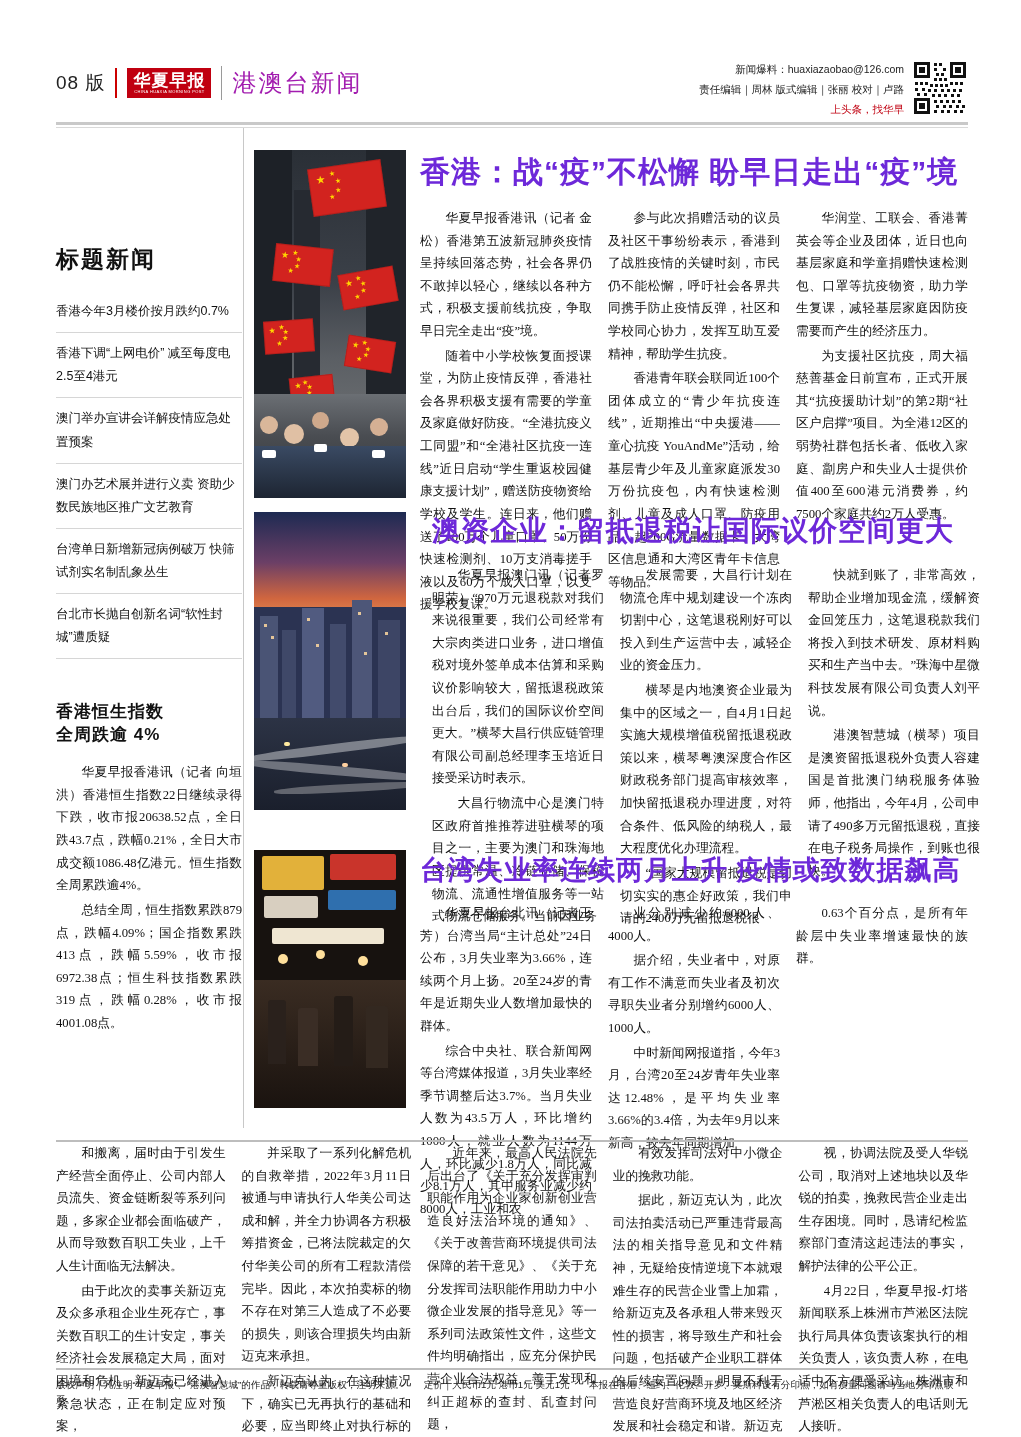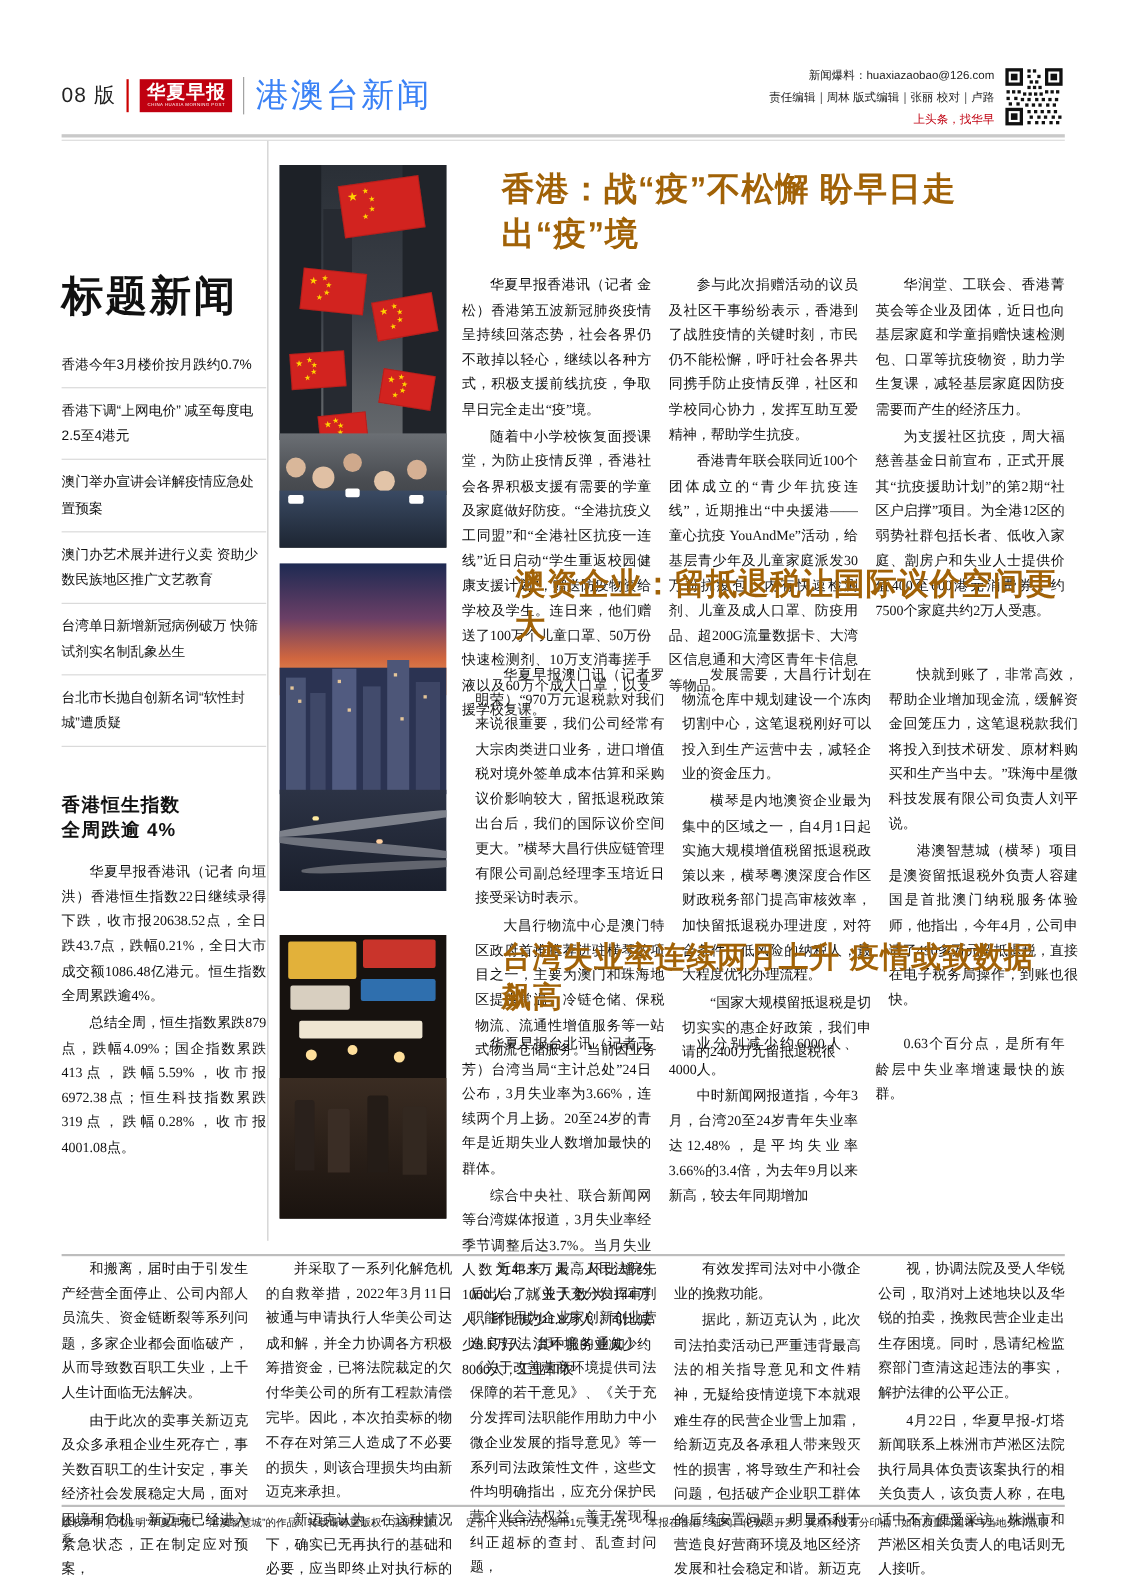--- a/index.html
+++ b/index.html
@@ -23,37 +23,37 @@
   .mh-page{font-size:19px;letter-spacing:1px;color:#222;font-family:"Liberation Sans",sans-serif;}
   .mh-sep{width:2px;height:30px;background:#c00;}
   .mh-logo{
     background:#c00010;color:#fff;padding:3px 6px 4px 6px;line-height:1;
     display:flex;flex-direction:column;align-items:center;justify-content:center;
     height:30px;box-sizing:border-box;
   }
   .mh-logo-cn{font-size:17px;font-weight:bold;font-family:"Liberation Serif",serif;letter-spacing:1px;}
   .mh-logo-en{font-size:4px;letter-spacing:.4px;font-family:"Liberation Sans",sans-serif;margin-top:1px;}
   .mh-vline{width:1px;height:34px;background:#9a9a9a;}
-  .mh-section{font-size:30px;font-family:Liberation Mono, monospace;color:#3b82f6;letter-spacing:2px;}
+  .mh-section{font-size:24px;font-family:Liberation Mono, monospace;color:#a21caf;letter-spacing:2px;}
 
   .mh-right{position:absolute;right:0;top:0;display:flex;align-items:flex-start;gap:8px;}
   .mh-info{text-align:right;font-size:10.5px;line-height:1.9;font-family:"Liberation Sans",sans-serif;color:#222;}
   .mh-info .redline{color:#c00010;}
   .qr{width:56px;height:56px;position:relative;background:#fff;}
   .qr svg{display:block;}
   .mh-rule{position:absolute;left:0;top:62px;width:912px;height:3px;background:#c9c9c9;}
   .mh-rule2{position:absolute;left:0;top:67px;width:912px;height:1px;background:#d9d9d9;}
 
   
   .col-left{position:absolute;left:56px;top:124px;width:186px;}
   .divider-v{position:absolute;background:#c8c8c8;width:1px;}
 
   .headline-news-title{
     font-family:"Liberation Sans",sans-serif;
-    font-weight:bold;font-size:38px;letter-spacing:2px;color:#111;
+    font-weight:bold;font-size:23px;letter-spacing:2px;color:#111;
     margin:120px 0 16px 0;
   }
   .ln-item{
     font-family:"Liberation Sans",sans-serif;
     font-size:12.5px;line-height:1.85;color:#111;
     padding:9px 0 9px 0;border-bottom:1px solid #d6d6d6;
   }
   .ln-item:first-of-type{border-top:1px solid #d6d6d6;}
 
   .hs-title{
@@ -63,23 +63,22 @@
   }
   .body-cn{
     font-family:"Liberation Serif","DejaVu Serif",serif;
     font-size:12.7px;line-height:1.78;color:#111;text-align:justify;
   }
   .body-cn p{margin:0 0 2px 0;text-indent:0;}
 
   
   .art{position:absolute;}
   .art-title{
-    font-family:"Liberation Sans",sans-serif;font-weight:bold;color:#a16207;
+    font-family:"Liberation Sans",sans-serif;font-weight:bold;color:#6d28d9;
     letter-spacing:1px;
-    margin-left:36px;
   }
   .t1{font-size:30px;}
   .t2{font-size:28px;}
   .t3{font-size:27px;}
   .art-cols{display:flex;gap:16px;margin-top:14px;}
   .art-cols .c{flex:1;}
   .photo{position:absolute;overflow:hidden;}
 
   
   .bottom{position:absolute;left:56px;top:1140px;width:912px;}
@@ -386,20 +385,21 @@
 
   <div class="art" style="left:420px;top:852px;width:548px;">
     <div class="art-title t3">台湾失业率连续两月上升 疫情或致数据飙高</div>
     <div class="art-cols">
       <div class="c body-cn">
         <p style="text-indent:2em">华夏早报台北讯（记者王芳）台湾当局“主计总处”24日公布，3月失业率为3.66%，连续两个月上扬。20至24岁的青年是近期失业人数增加最快的群体。</p>
         <p style="text-indent:2em">综合中央社、联合新闻网等台湾媒体报道，3月失业率经季节调整后达3.7%。当月失业人数为43.5万人，环比增约1000人，就业人数为1144万人，环比减少1.8万人，同比减少8.1万人，其中服务业减少约8000人，工业和农</p>
       </div>
       <div class="c body-cn">
         <p style="text-indent:2em">业分别减少约6000人、4000人。</p>
+        <p style="text-indent:2em">据介绍，失业者中，对原有工作不满意而失业者及初次寻职失业者分别增约6000人、1000人。</p>
         <p style="text-indent:2em">中时新闻网报道指，今年3月，台湾20至24岁青年失业率达12.48%，是平均失业率3.66%的3.4倍，为去年9月以来新高，较去年同期增加</p>
       </div>
       <div class="c body-cn">
         <p style="text-indent:2em">0.63个百分点，是所有年龄层中失业率增速最快的族群。</p>
       </div>
     </div>
   </div>
 
   <div class="bottom">
     <div class="bt-rule"></div>

